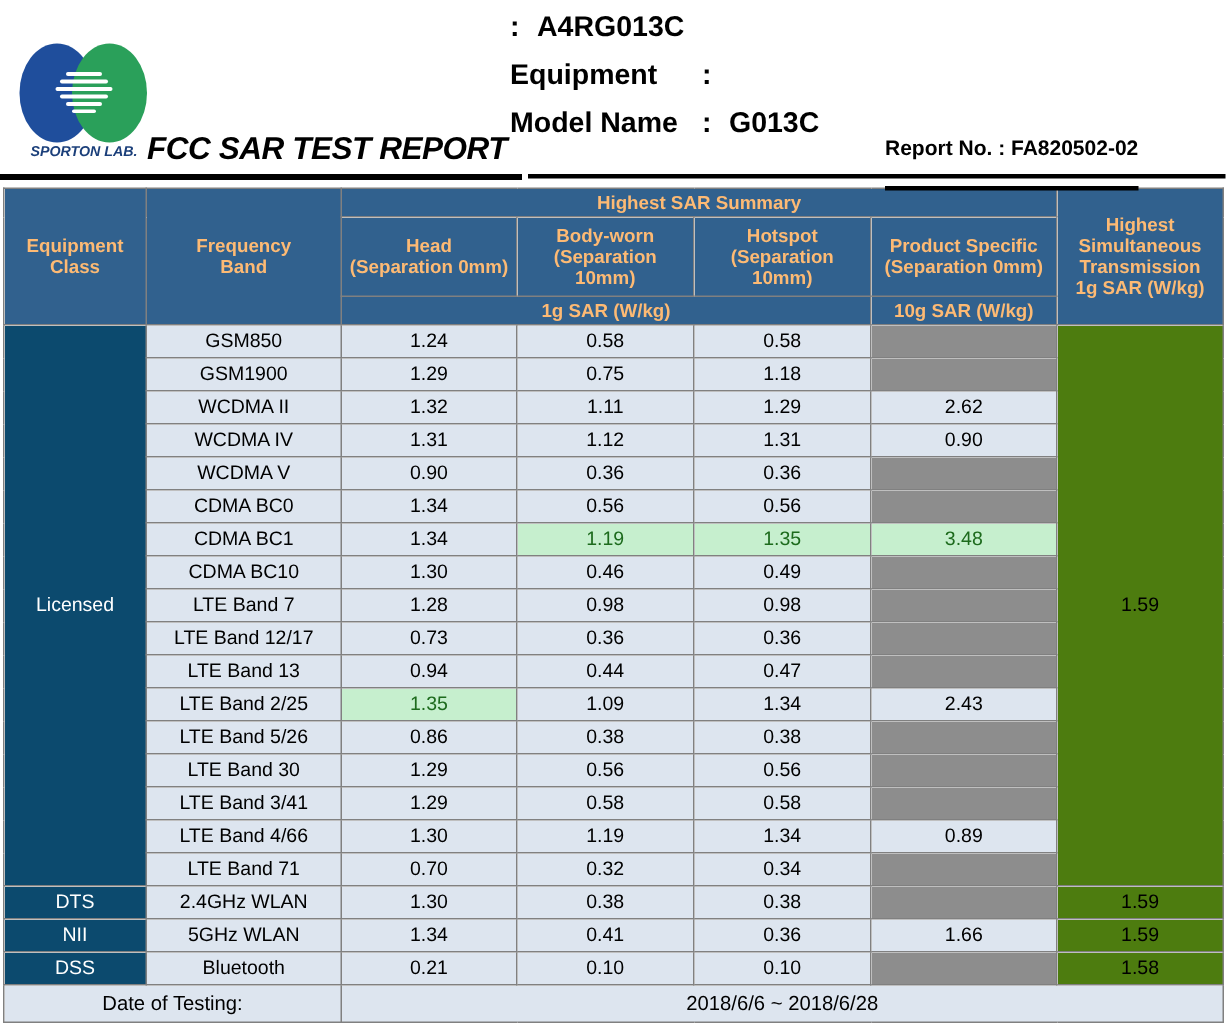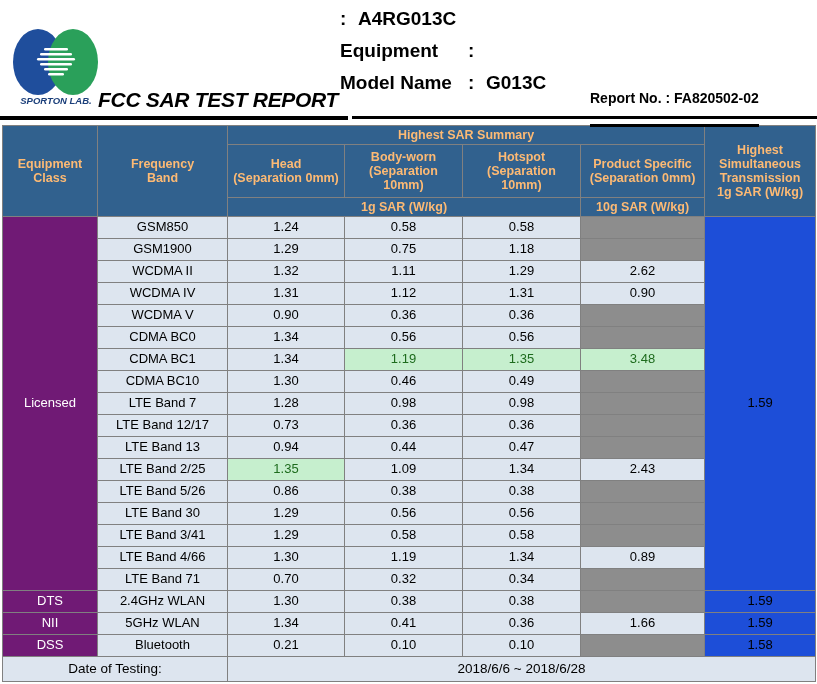--- a/index.html
+++ b/index.html
@@ -134,27 +134,27 @@
   .cell-band { font-size: 13px; }
   .gray {
     background: #8d8d8d;
     border-color: #6f6f6f;
   }
   .hl {
     background: #c6efce !important;
     color: #1d6b1d;
   }
   .classcell {
-    background: #701a75;
+    background: #0c4a6e;
     color: #fff;
     font-size: 13px;
     border-color: #1f4365;
   }
   .simul {
-    background: #1d4ed8;
+    background: #4d7c0f;
     font-size: 13px;
   }
   .daterow { height: 24px; font-size: 13.5px; }
 </style>
 </head>
 <body>
 
 <div id="page">
 
   <div class="header">

